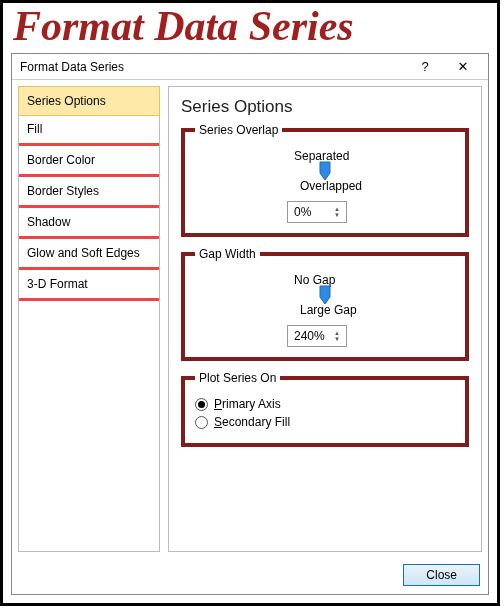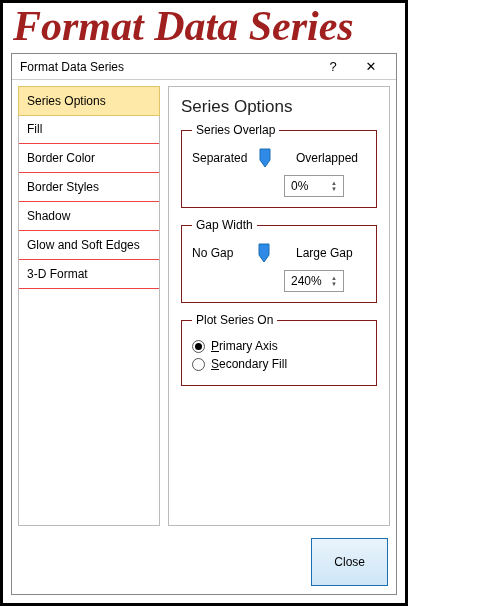--- a/index.html
+++ b/index.html
@@ -3,21 +3,21 @@
 <meta charset="utf-8">
 <style>
   * { box-sizing: border-box; }
   body {
     margin: 0;
     font-family: "Segoe UI", Tahoma, sans-serif;
     font-size: 12px;
     background: #fff;
   }
   .outer-frame {
-    width: 408px;
+    width: 500px;
     height: 606px;
     border: 3px solid #000;
     position: relative;
     background: #fff;
   }
   .header-title {
     font-family: "Brush Script MT", "Segoe Script", cursive;
     font-style: italic;
     font-weight: bold;
     font-size: 42px;
@@ -62,21 +62,21 @@
   }
   .sidebar {
     width: 142px;
     border: 1px solid #bbb;
     background: #fff;
     display: flex;
     flex-direction: column;
   }
   .nav-item {
     padding: 7px 8px;
-    border-bottom: 1px solid #ef4444;
+    border-bottom: 3px solid #ef4444;
     font-size: 12px;
     cursor: default;
   }
   .nav-item.selected {
     background: #ffe9a8;
     border: 1px solid #e0c468;
     margin: -1px;
     position: relative;
   }
   .content {
@@ -85,33 +85,34 @@
     padding: 10px 12px;
     overflow: hidden;
   }
   .content-heading {
     font-size: 17px;
     font-weight: 400;
     color: #222;
     margin-bottom: 6px;
   }
   fieldset {
-    border: 1px solid #7f1d1d;
+    border: 4px solid #7f1d1d;
     margin: 0 0 10px 0;
     padding: 8px 10px 10px 10px;
   }
   legend {
     font-size: 12px;
     padding: 0 4px;
   }
   .slider-row {
     display: flex;
     align-items: center;
     gap: 8px;
     margin: 4px 0 8px 0;
+    flex-direction: column;
   }
   .slider-label-left { width: 62px; font-size: 12px; }
   .slider-label-right { width: 70px; font-size: 12px; text-align: left; margin-left: 20px; }
   .slider-track {
     flex: 1;
     position: relative;
     height: 18px;
   }
   .slider-line {
     position: absolute;
@@ -168,21 +169,21 @@
   }
   .underline-first::first-letter { text-decoration: underline; }
   .footer {
     display: flex;
     justify-content: flex-end;
     padding: 6px 8px 8px 8px;
   }
   .btn {
     border: 1px solid #1a6fb0;
     background: linear-gradient(#eaf3fb, #cde6f7);
-    padding: 16px 22px;
+    padding: 3px 22px;
     font-size: 12px;
   }
 </style>
 </head>
 <body>
 
 <div class="outer-frame">
   <div class="header-title">Format Data Series</div>
 
   <div class="dialog">

